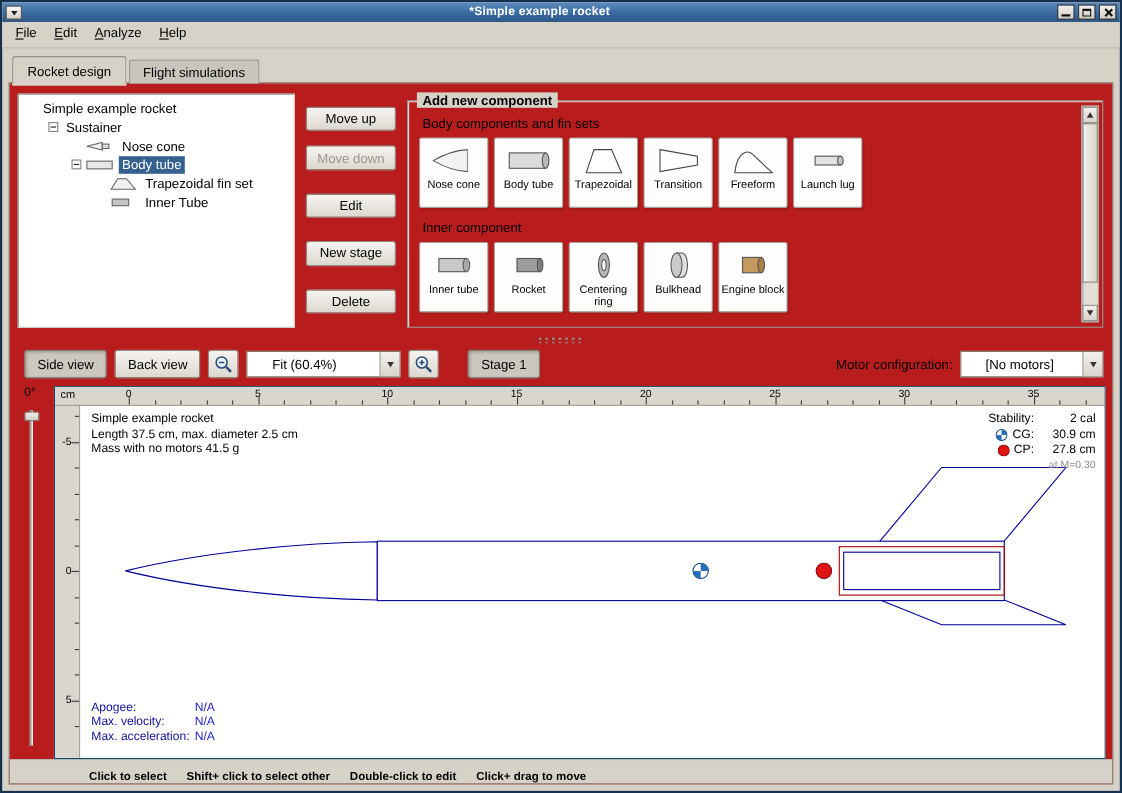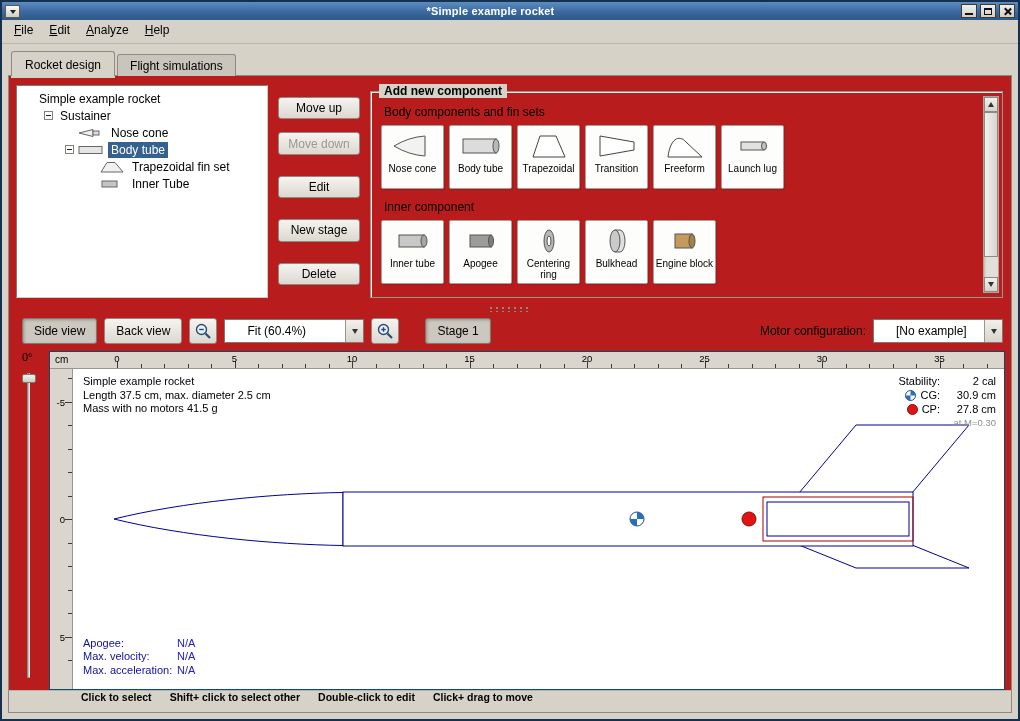--- a/index.html
+++ b/index.html
@@ -105,21 +105,21 @@
   .info { position:absolute; left:10px; top:6px; font-size:11px; line-height:13.5px; }
   .stab { position:absolute; right:8px; top:5px; font-size:11px; }
   .stab .row { display:flex; justify-content:flex-end; align-items:center; gap:4px; line-height:14px; }
   .stab .val { min-width:52px; text-align:right; }
   .mach { color:#8e8e8e; font-size:9.5px; text-align:right; margin-top:1px; }
   .results { position:absolute; left:10px; bottom:12px; font-size:11px; line-height:13.5px; }
   .res-row { display:flex; }
   .res-lab { width:94px; color:#10109a; }
   .res-val { color:#2121c4; }
 
-  .status-bar { height:22px; flex:none; display:flex; align-items:flex-start; gap:18px; padding-left:72px; border-top:1px solid #b8b4ac; background:#d6d2c8; font-size:10.5px; font-weight:bold; }
+  .status-bar { height:22px; flex:none; display:flex; align-items:flex-end; gap:18px; padding-left:72px; border-top:1px solid #b8b4ac; background:#d6d2c8; font-size:10.5px; font-weight:bold; }
 </style>
 </head>
 <body>
 
 <div class="window">
 
   <div class="titlebar">
     <div class="tb-icon"></div>
     <div class="tb-title">*Simple example rocket</div>
     <div class="tb-btn">
@@ -257,21 +257,21 @@
                       <rect x="8" y="9" width="25" height="12" fill="#c8c8c8" stroke="#555"></rect>
                       <ellipse cx="33" cy="15" rx="3" ry="6" fill="#a6a6a6" stroke="#555"></ellipse>
                     </svg></span>
                   <span class="comp-label">Inner tube</span>
                 </button>
                 <button class="comp-btn">
                   <span class="comp-icon"><svg width="44" height="30" viewBox="0 0 44 30">
                       <rect x="11" y="9" width="21" height="12" fill="#9c9c9c" stroke="#555"></rect>
                       <ellipse cx="32" cy="15" rx="2.5" ry="6" fill="#7e7e7e" stroke="#555"></ellipse>
                     </svg></span>
-                  <span class="comp-label">Apogee</span>
+                  <span class="comp-label">Rocket</span>
                 </button>
                 <button class="comp-btn">
                   <span class="comp-icon"><svg width="44" height="30" viewBox="0 0 44 30">
                       <ellipse cx="22" cy="15" rx="5" ry="11" fill="#b8b8b8" stroke="#555"></ellipse>
                       <ellipse cx="22" cy="15" rx="2" ry="5" fill="#fff" stroke="#555"></ellipse>
                     </svg></span>
                   <span class="comp-label">Centering ring</span>
                 </button>
                 <button class="comp-btn">
                   <span class="comp-icon"><svg width="44" height="30" viewBox="0 0 44 30">
@@ -331,21 +331,21 @@
                 <line x1="11.5" y1="11.5" x2="16" y2="16" stroke="#2a4a7a" stroke-width="2.2"></line>
                 <line x1="5.2" y1="7.5" x2="9.8" y2="7.5" stroke="#2a4a7a" stroke-width="1.4"></line>
                 <line x1="7.5" y1="5.2" x2="7.5" y2="9.8" stroke="#2a4a7a" stroke-width="1.4"></line>
               </svg>
           </button>
           <span class="stage-gap"></span>
           <button class="btn toggle on">Stage 1</button>
           <span class="spacer"></span>
           <span>Motor configuration:</span>
           <div class="combo" style="width:130px">
-            <span class="val">[No example]</span>
+            <span class="val">[No motors]</span>
             <span class="arrow-btn">
                 <span class="tri-down"></span>
               </span>
           </div>
         </div>
 
         <div class="canvas-area">
           <div class="rot-gutter">
             <div class="rot-label">0°</div>
             <div class="rot-slider">

